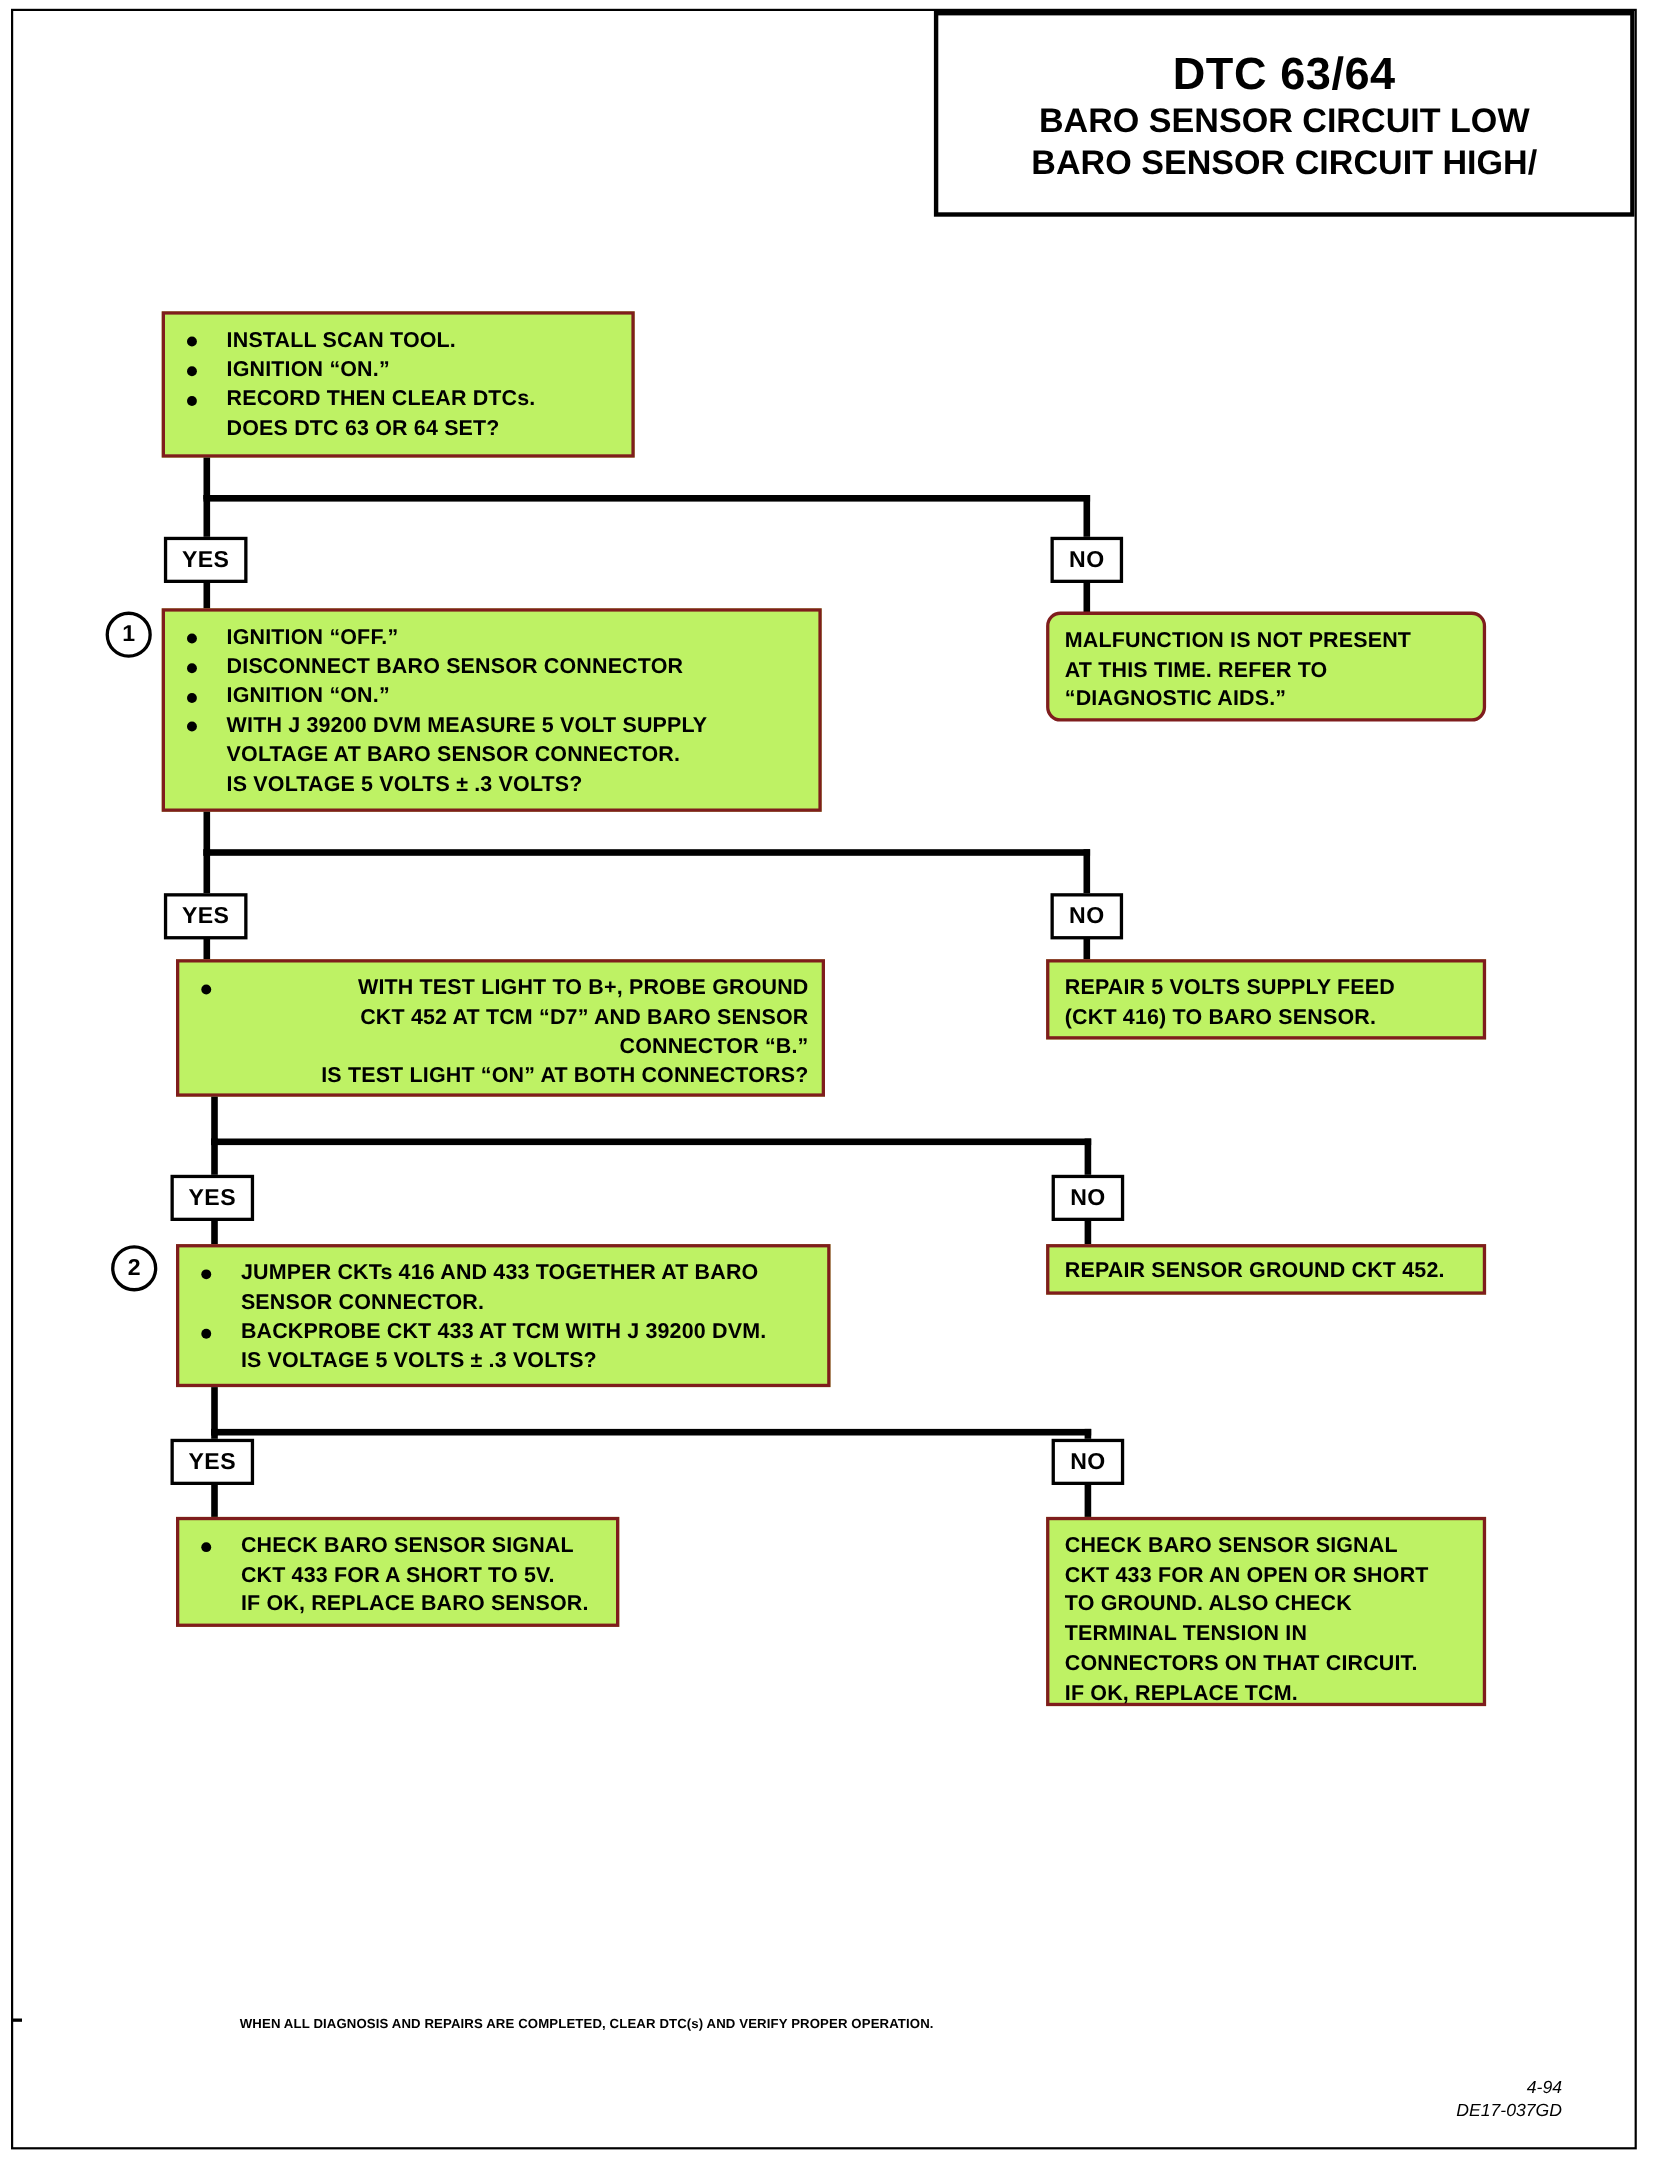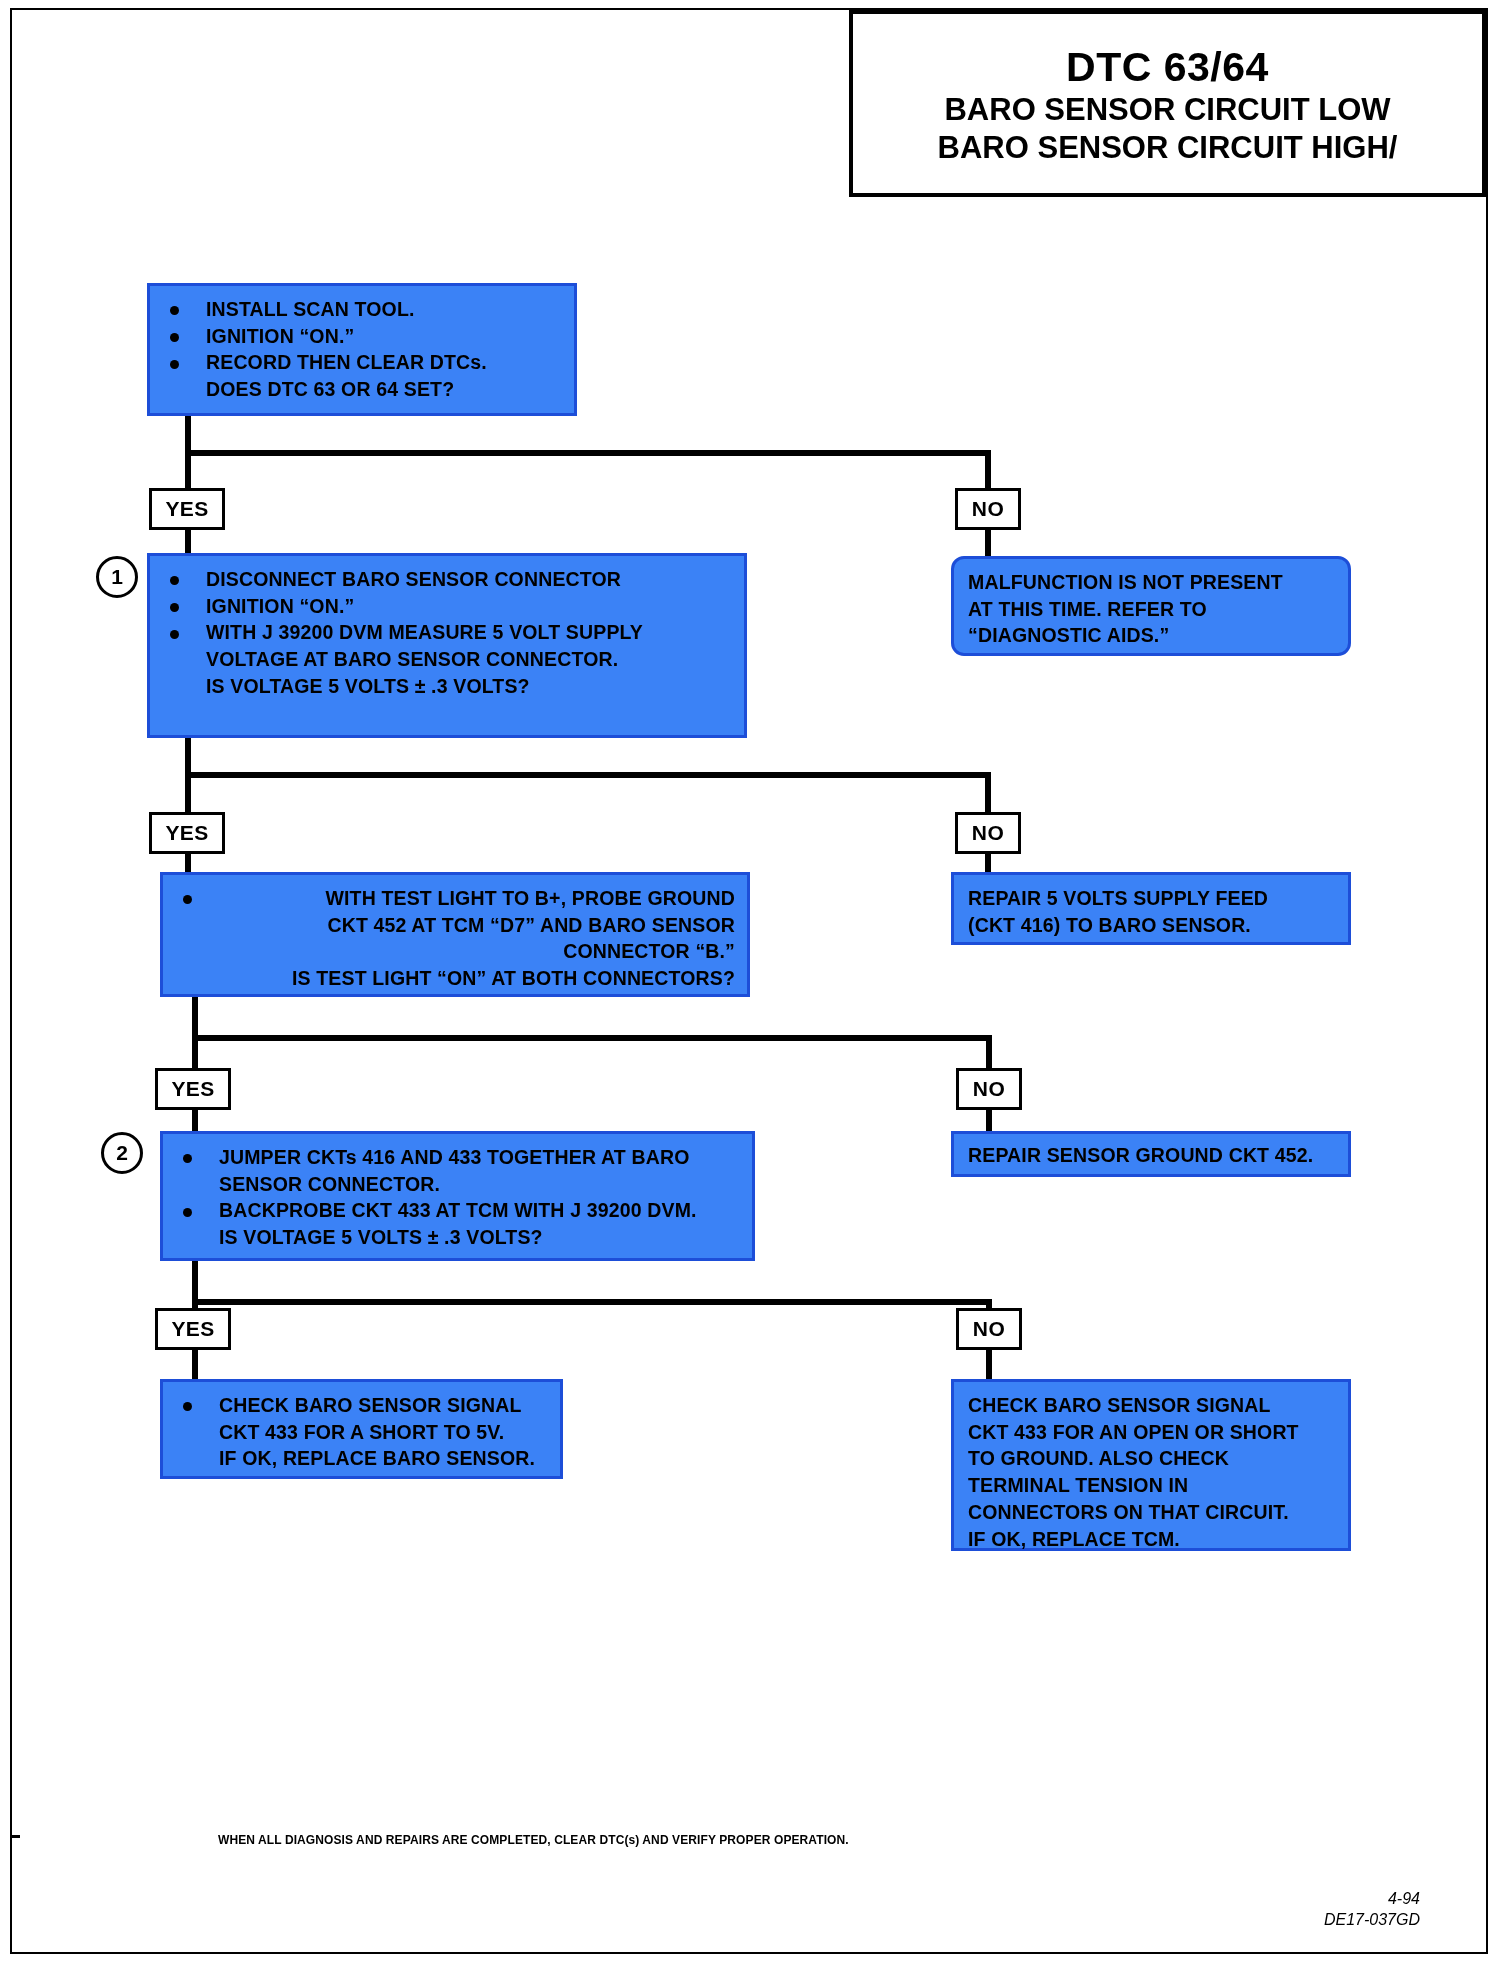--- a/index.html
+++ b/index.html
@@ -58,23 +58,23 @@
     font-weight: bold;
     letter-spacing: 0px;
     line-height: 1.22;
     white-space: nowrap;
     text-align: center;
   }
 
   
   .box {
     position: absolute;
-    border: 3px solid #1d4ed8;
-    box-sizing: border-box;
-    background: #3b82f6;
+    border: 3px solid #7f1d1d;
+    box-sizing: border-box;
+    background: #bef264;
     padding: 10px 12px 0 14px;
   }
   .box .line,
   .box .bullet-line {
     font-size: 19.5px;
     font-weight: bold;
     line-height: 1.37;
     letter-spacing: 0.15px;
     white-space: nowrap;
   }
@@ -191,20 +191,24 @@
 
   <div class="yn" style="left:149px; top:488px; width:76px; height:42px;">YES</div>
   <div class="yn" style="left:955px; top:488px; width:66px; height:42px;">NO</div>
 
   <div class="conn" style="left:185px; top:528px; width:6px; height:27px;"></div>
   <div class="conn" style="left:985px; top:528px; width:6px; height:30px;"></div>
 
   <div class="step-circle" style="left:96px; top:556px;">1</div>
 
   <div class="box" style="left:147px; top:553px; width:600px; height:185px;">
+    <div class="bullet-line">
+      <span class="dot"></span>
+      <span>IGNITION “OFF.”</span>
+    </div>
     <div class="bullet-line">
       <span class="dot"></span>
       <span>DISCONNECT BARO SENSOR CONNECTOR</span>
     </div>
     <div class="bullet-line">
       <span class="dot"></span>
       <span>IGNITION “ON.”</span>
     </div>
     <div class="bullet-line">
       <span class="dot"></span>

